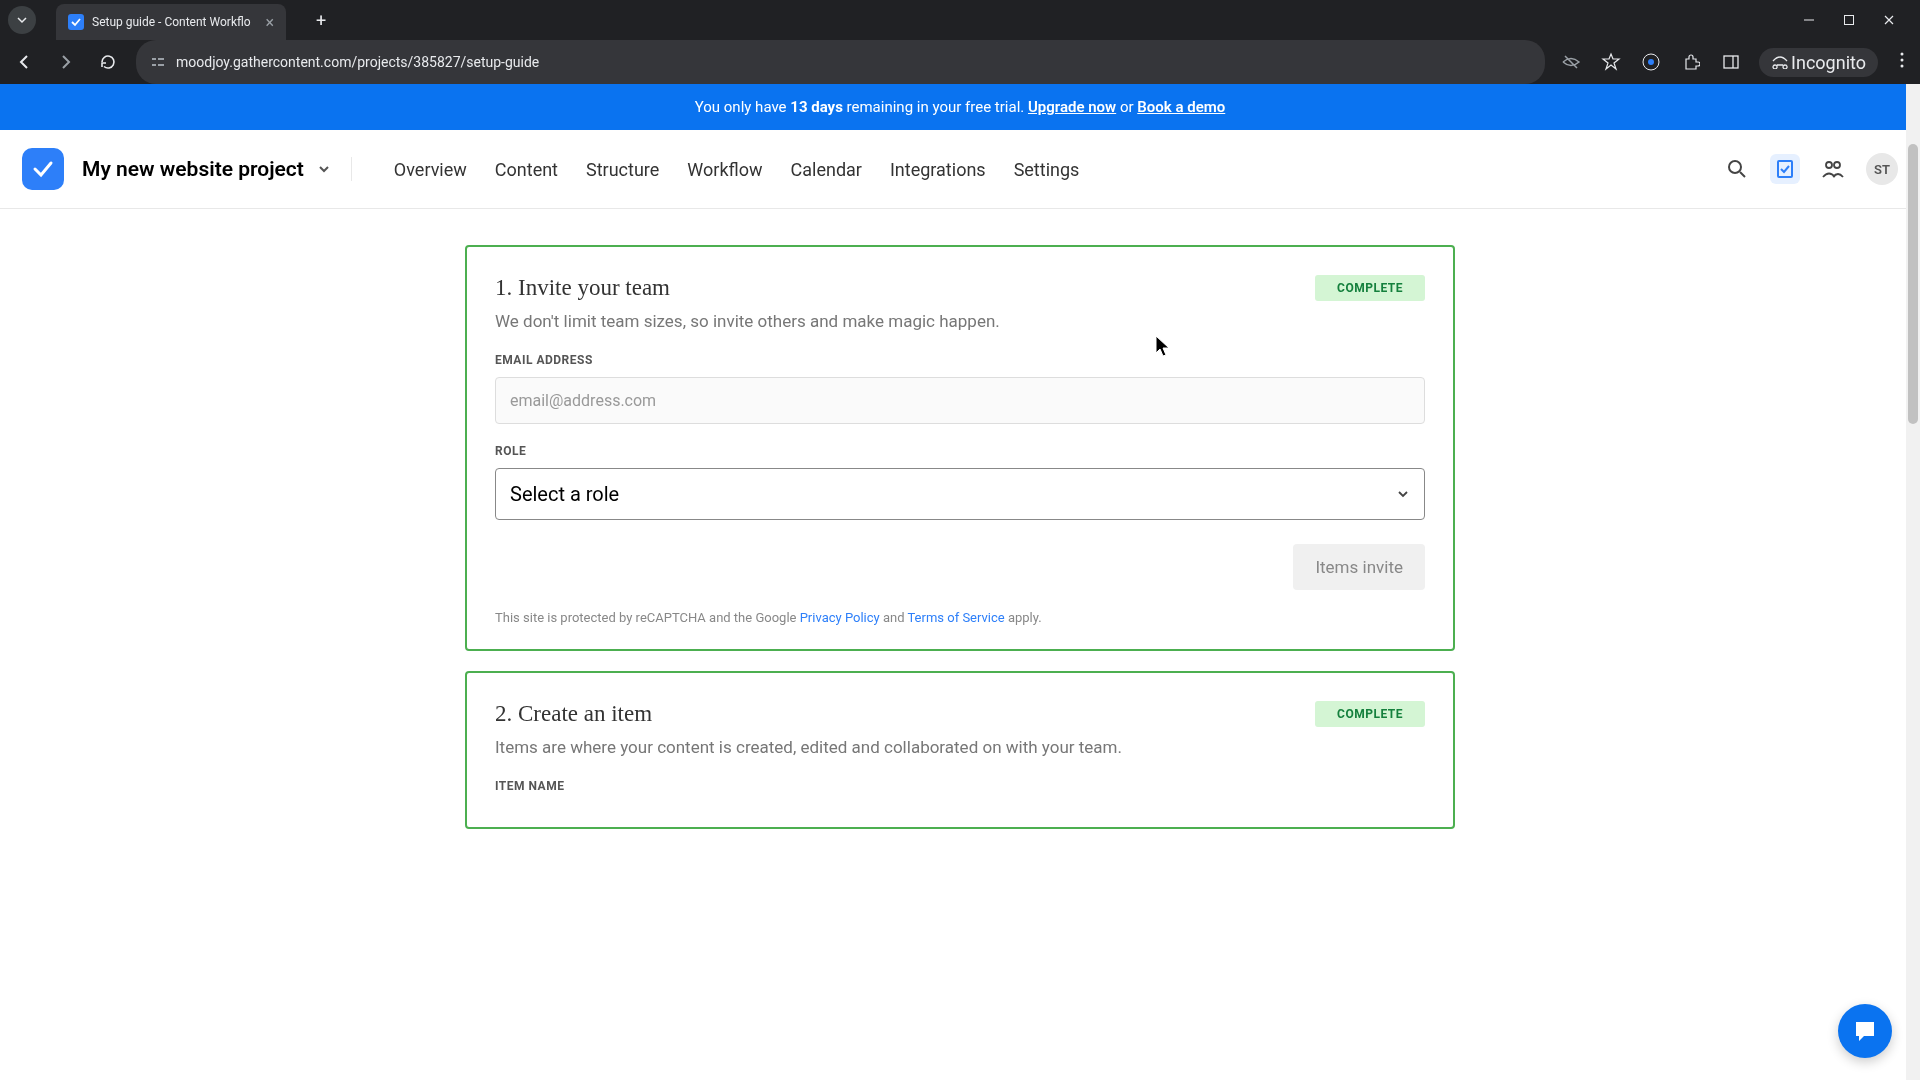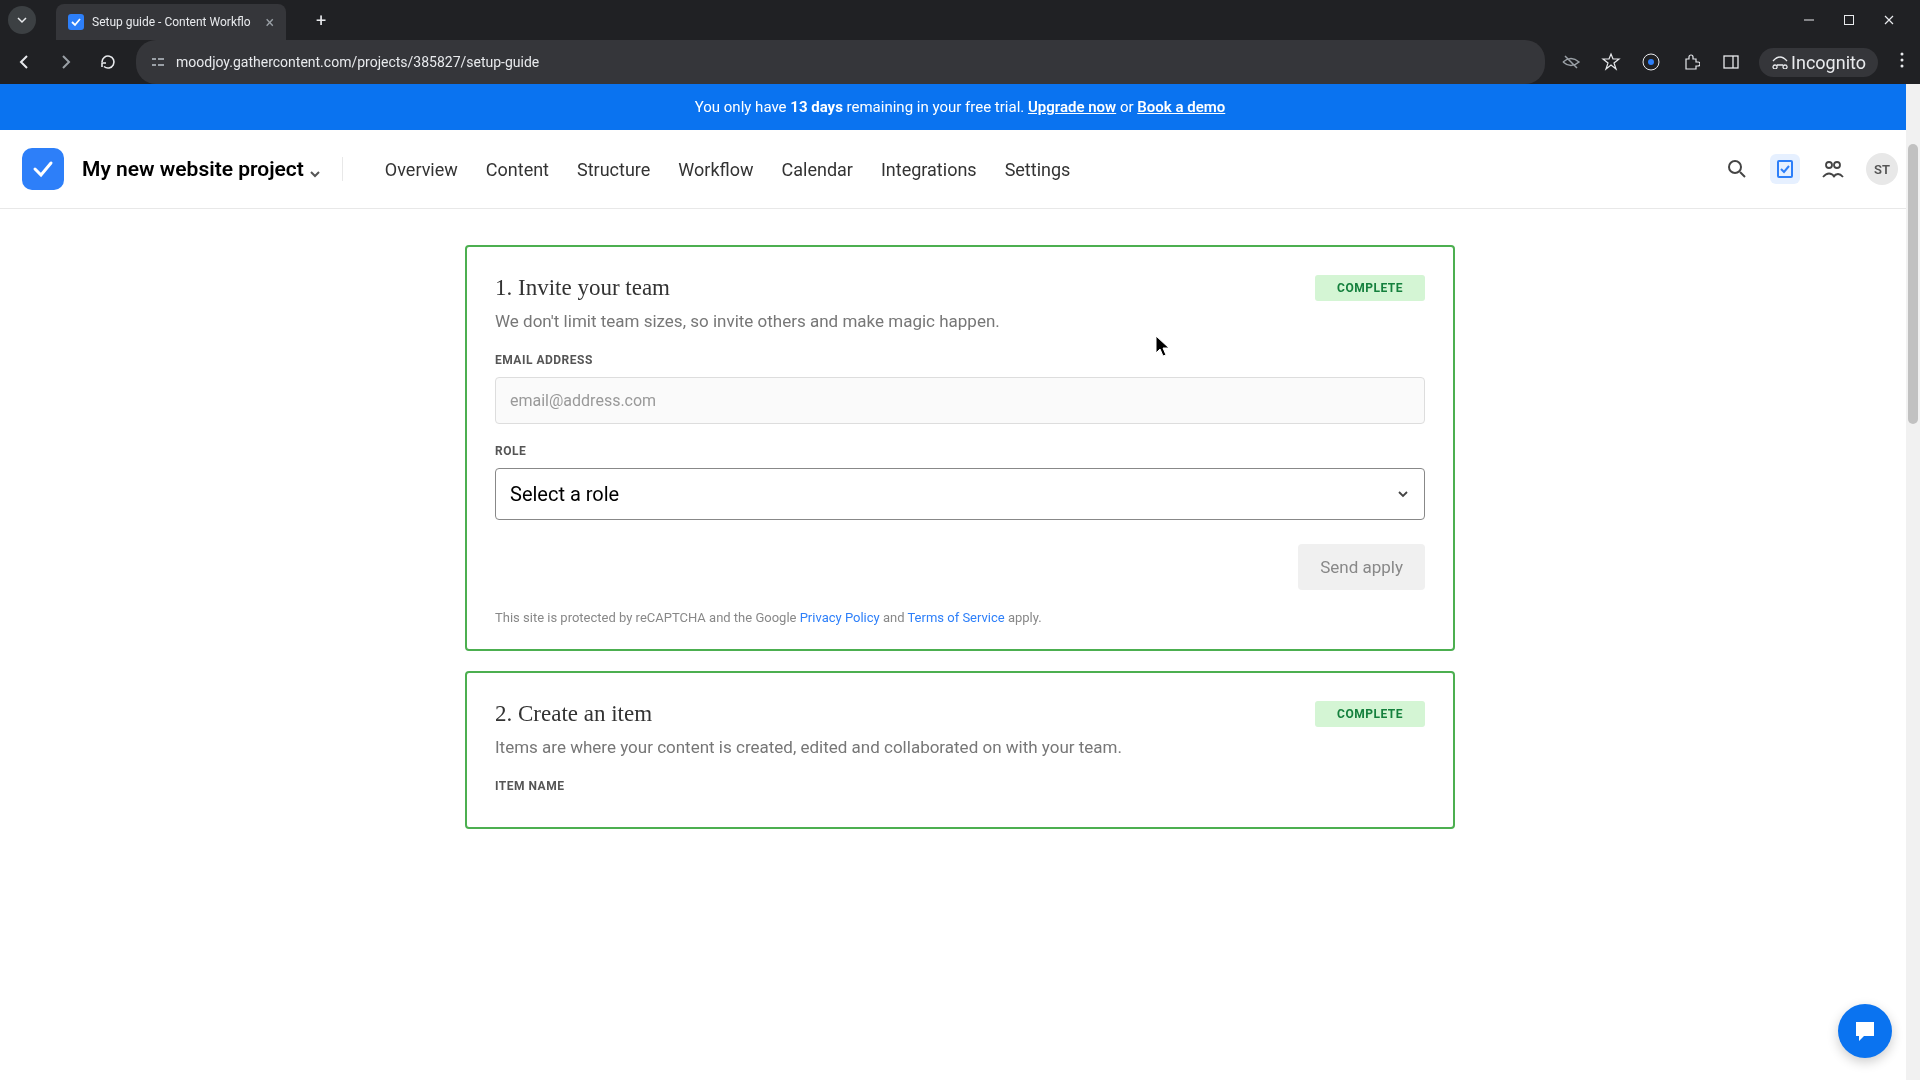--- a/index.html
+++ b/index.html
@@ -29,21 +29,21 @@
   
   
   .page { height: calc(100vh - 84px); overflow-y: auto; position: relative; }
   
   .trial-banner { background: #0a73f0; color: #fff; text-align: center; padding: 14px; font-size: 15px; }
   .trial-banner b { font-weight: 700; }
   .trial-banner a { color: #fff; text-decoration: underline; font-weight: 600; }
   
   .app-header { display: flex; align-items: center; padding: 18px 22px; border-bottom: 1px solid #e8e8e8; gap: 18px; }
   .logo { width: 42px; height: 42px; background: #2d7ff9; border-radius: 10px; display: flex; align-items: center; justify-content: center; }
-  .project-drop { display: flex; align-items: flex-end; gap: 4px; font-size: 21px; font-weight: 600; cursor: pointer; padding-right: 20px; border-right: 1px solid #e8e8e8; }
+  .project-drop { display: flex; align-items: center; gap: 13px; font-size: 21px; font-weight: 600; cursor: pointer; padding-right: 20px; border-right: 1px solid #e8e8e8; }
   .main-nav { display: flex; gap: 28px; font-size: 18px; color: #333; margin-left: 24px; }
   .main-nav div { cursor: pointer; }
   .header-right { margin-left: auto; display: flex; gap: 18px; align-items: center; }
   .hdr-icon { cursor: pointer; color: #444; display: flex; align-items: center; justify-content: center; width: 30px; height: 30px; }
   .hdr-icon.active-blue { background: #e6f0ff; border-radius: 6px; }
   .avatar { width: 32px; height: 32px; border-radius: 50%; background: #e8e8e8; display: flex; align-items: center; justify-content: center; font-size: 13px; font-weight: 600; color: #555; cursor: pointer; }
   
   .content-area { padding: 36px 0 60px; display: flex; flex-direction: column; align-items: center; gap: 20px; }
   .card { width: 990px; border: 2px solid #4caf50; border-radius: 4px; padding: 28px 28px 24px; background: #fff; }
   .card-head { display: flex; justify-content: space-between; align-items: flex-start; }
@@ -228,21 +228,21 @@
       <div class="field-label">EMAIL ADDRESS</div>
       <input class="text-input" placeholder="email@address.com" style="">
       <div class="field-label">ROLE</div>
       <div class="select-box">
         <span>Select a role</span>
         <svg width="14" height="14" viewBox="0 0 14 14">
             <path d="M3 5 L7 9 L11 5" stroke="#444" stroke-width="1.8" fill="none"></path>
           </svg>
       </div>
       <div class="btn-row">
-        <button class="send-btn">Send apply</button>
+        <button class="send-btn">Items invite</button>
       </div>
       <div class="recaptcha-note">
         <span>This site is protected by reCAPTCHA and the Google </span><a href="#">Privacy Policy</a><span> and </span><a href="#">Terms of Service</a><span> apply.</span>
       </div>
     </div>
 
     <div class="card">
       <div class="card-head">
         <div>
           <div class="card-title">2. Create an item</div>

